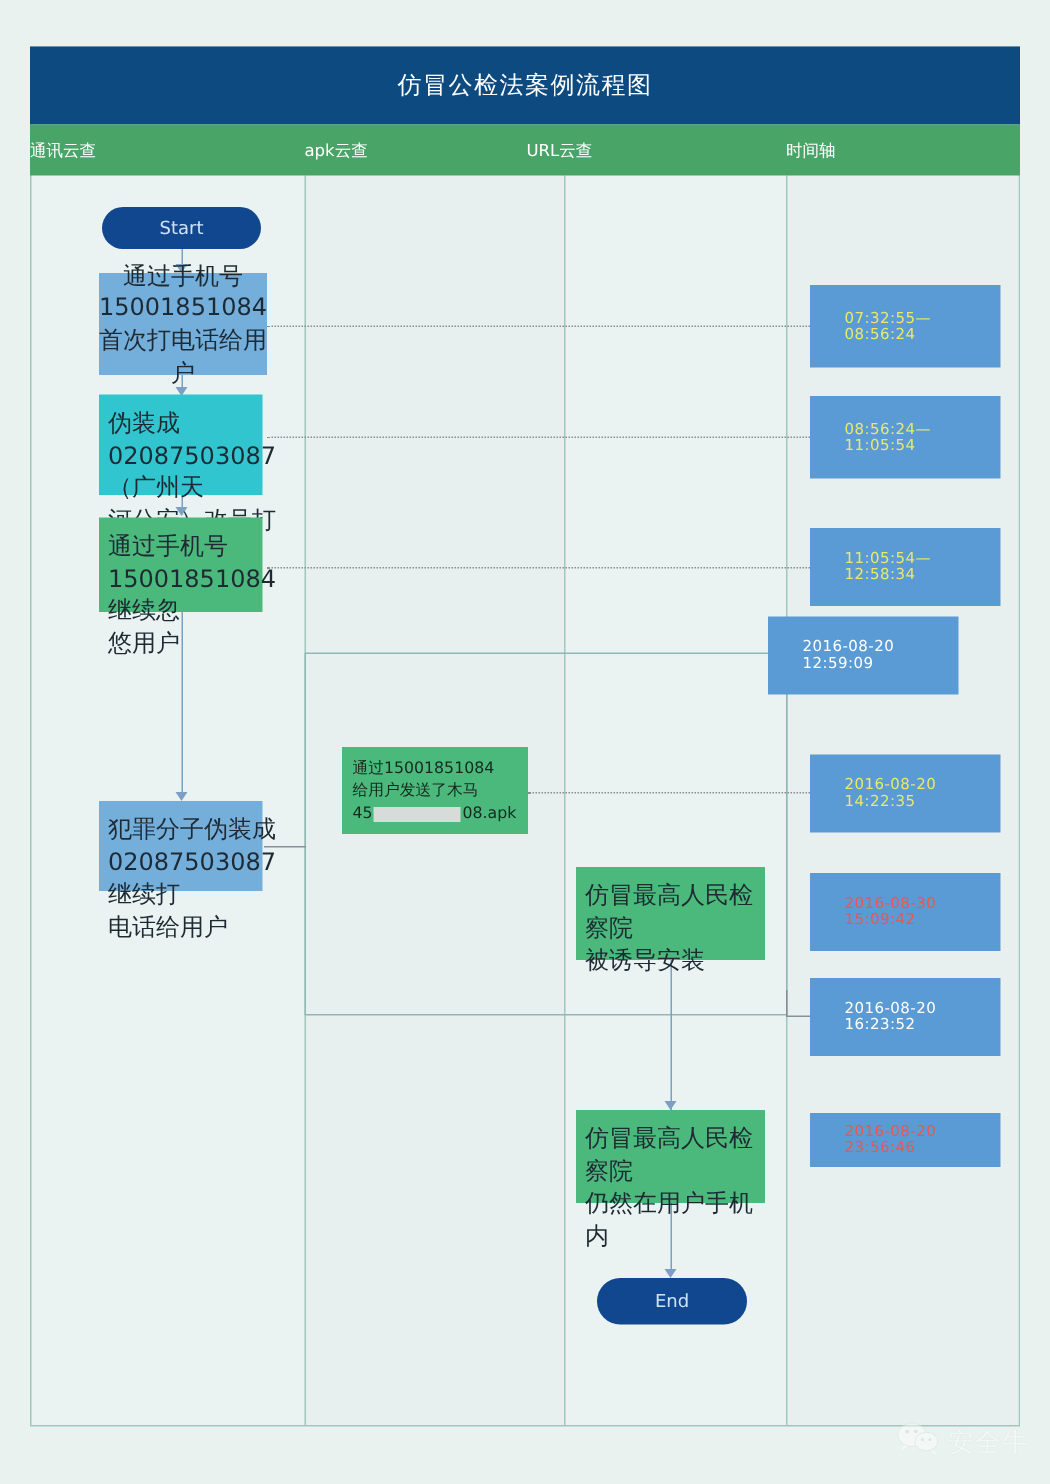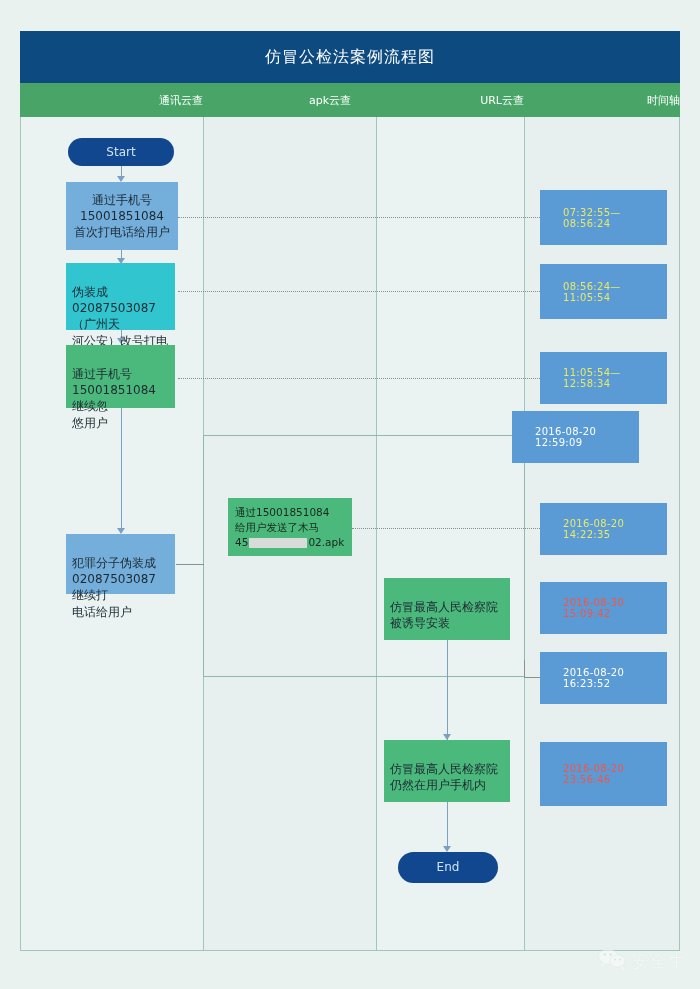--- a/index.html
+++ b/index.html
@@ -59,21 +59,21 @@
     top: 83px;
     width: 660px;
     height: 34px;
     background: #48a567;
     display: flex;
     box-sizing: border-box;
   }
   .lane-head-cell {
     display: flex;
     align-items: center;
-    justify-content: flex-end;
+    justify-content: flex-start;
     color: #ffffff;
     font-size: 11px;
     box-sizing: border-box;
   }
   .lh0 { width: 183px; }
   .lh1 { width: 173px; }
   .lh2 { width: 148px; }
   .lh3 { width: 156px; }
 
   
@@ -89,24 +89,24 @@
     top: 117px;
     height: 833px;
     box-sizing: border-box;
   }
   .lane-col.alt { background: #e7f0ee; }
 
   
   .node {
     position: absolute;
     box-sizing: border-box;
-    font-size: 12px;
+    font-size: 16px;
     line-height: 1.35;
     color: #1d2a33;
-    padding: 21px 6px;
+    padding: 8px 6px;
     white-space: pre-line;
   }
   .node.term {
     background: #10478f;
     color: #cfe2f7;
     border-radius: 16px;
     display: flex;
     align-items: center;
     justify-content: center;
     font-size: 12px;
@@ -294,21 +294,21 @@
   <div class="node blue left" style="left:66px;top:534px;width:109px;height:60px;">
     <span>犯罪分子伪装成
 02087503087  继续打
 电话给用户</span>
   </div>
 
   <div class="apk-node" style="left:228px;top:498px;width:124px;height:58px;">
     <div>通过15001851084</div>
     <div>给用户发送了木马</div>
     <div>
-      <span>45</span><span class="redact"></span><span>02.apk</span>
+      <span>45</span><span class="redact"></span><span>08.apk</span>
     </div>
   </div>
 
   <div class="node green left" style="left:384px;top:578px;width:126px;height:62px;">
     <span>仿冒最高人民检察院
 被诱导安装</span>
   </div>
 
   <div class="node green left" style="left:384px;top:740px;width:126px;height:62px;">
     <span>仿冒最高人民检察院
@@ -333,21 +333,21 @@
   </div>
   <div class="tbox yellow" style="left:540px;top:503px;width:127px;height:52px;">
     <span>2016-08-20 14:22:35</span>
   </div>
   <div class="tbox red" style="left:540px;top:582px;width:127px;height:52px;">
     <span>2016-08-30 15:09:42</span>
   </div>
   <div class="tbox white" style="left:540px;top:652px;width:127px;height:52px;">
     <span>2016-08-20 16:23:52</span>
   </div>
-  <div class="tbox red" style="left:540px;top:742px;width:127px;height:64px;">
+  <div class="tbox red" style="left:540px;top:742px;width:127px;height:36px;">
     <span>2016-08-20 23:56:46</span>
   </div>
 
   <div class="watermark">
     <span>
       <svg width="30" height="24" viewBox="0 0 30 24" aria-hidden="true">
         <ellipse cx="11" cy="9.5" rx="9.5" ry="7.8" fill="#ffffff" stroke="#cfdcd8" stroke-width="0.6"></ellipse>
         <path d="M6 16 L3.5 20 L8 17.6 Z" fill="#ffffff"></path>
         <circle cx="7.8" cy="7.4" r="1.25" fill="#c9d8d4"></circle>
         <circle cx="13.6" cy="7.4" r="1.25" fill="#c9d8d4"></circle>

